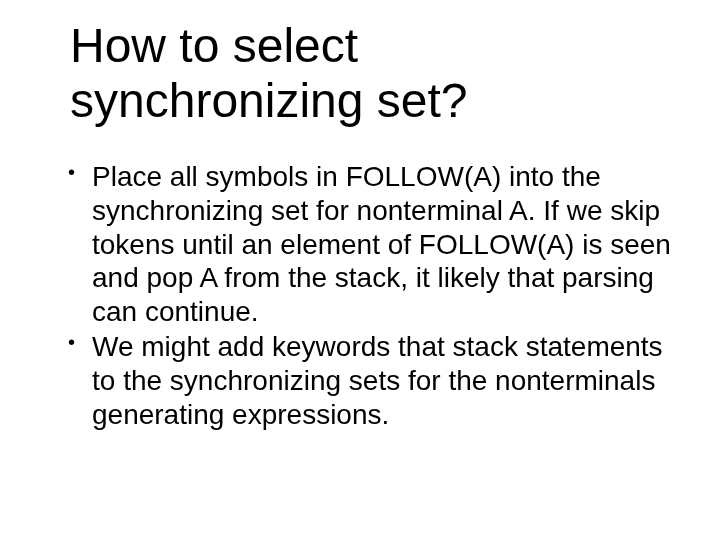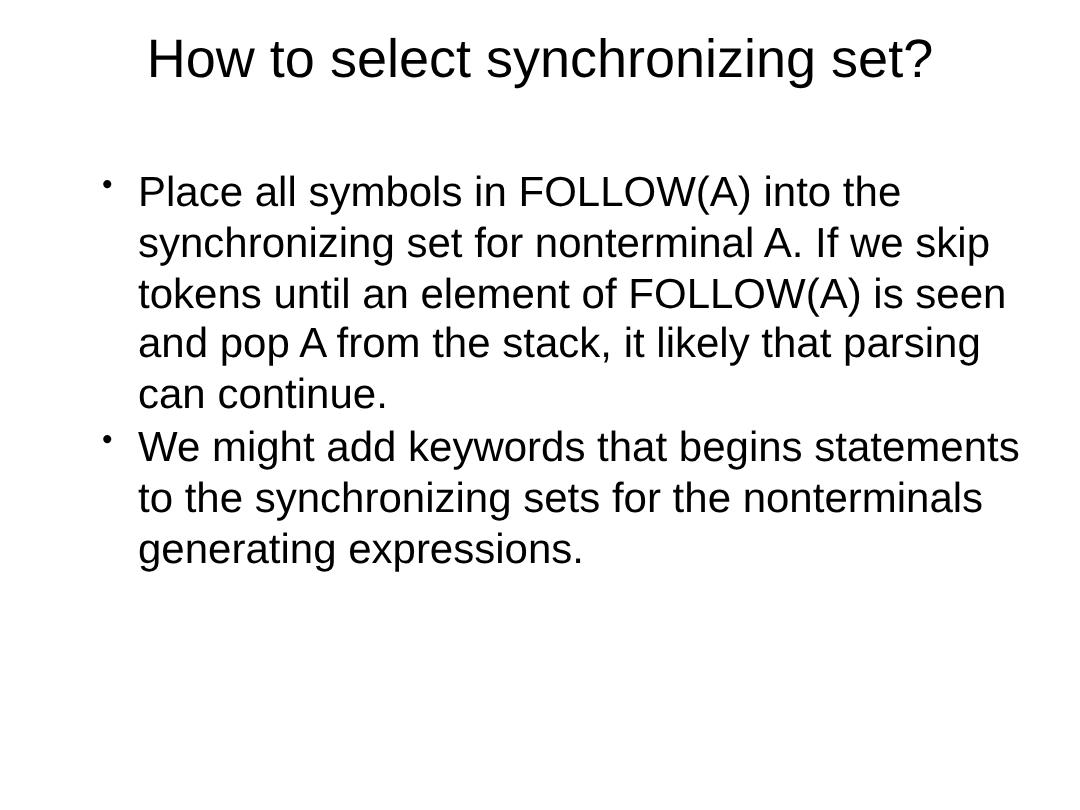--- a/index.html
+++ b/index.html
@@ -10,25 +10,25 @@
     body {
       width: 720px;
       height: 540px;
       background: #ffffff;
       font-family: Arial, Helvetica, sans-serif;
       color: #000000;
       padding: 18px 40px 40px 40px;
       overflow: hidden;
     }
     .title {
-      text-align: center;
-      font-size: 36px;
+      text-align: left;
+      font-size: 48px;
       font-weight: normal;
       line-height: 1.15;
-      margin-bottom: 52px;
+      margin-bottom: 32px;
       padding: 0 30px;
     }
     .bullets {
       list-style: none;
       padding-left: 28px;
     }
     .bullets li {
       position: relative;
       font-size: 28px;
       line-height: 1.2;
@@ -43,14 +43,14 @@
       font-size: 20px;
     }
   </style>
 </head>
 <body>
 
 <h1 class="title">How to select synchronizing set?</h1>
 
 <ul class="bullets">
   <li>Place all symbols in FOLLOW(A) into the synchronizing set for nonterminal A. If we skip tokens until an element of FOLLOW(A) is seen and pop A from the stack, it likely that parsing can continue.</li>
-  <li>We might add keywords that begins statements to the synchronizing sets for the nonterminals generating expressions.</li>
+  <li>We might add keywords that stack statements to the synchronizing sets for the nonterminals generating expressions.</li>
 </ul>
 
 </body></html>

